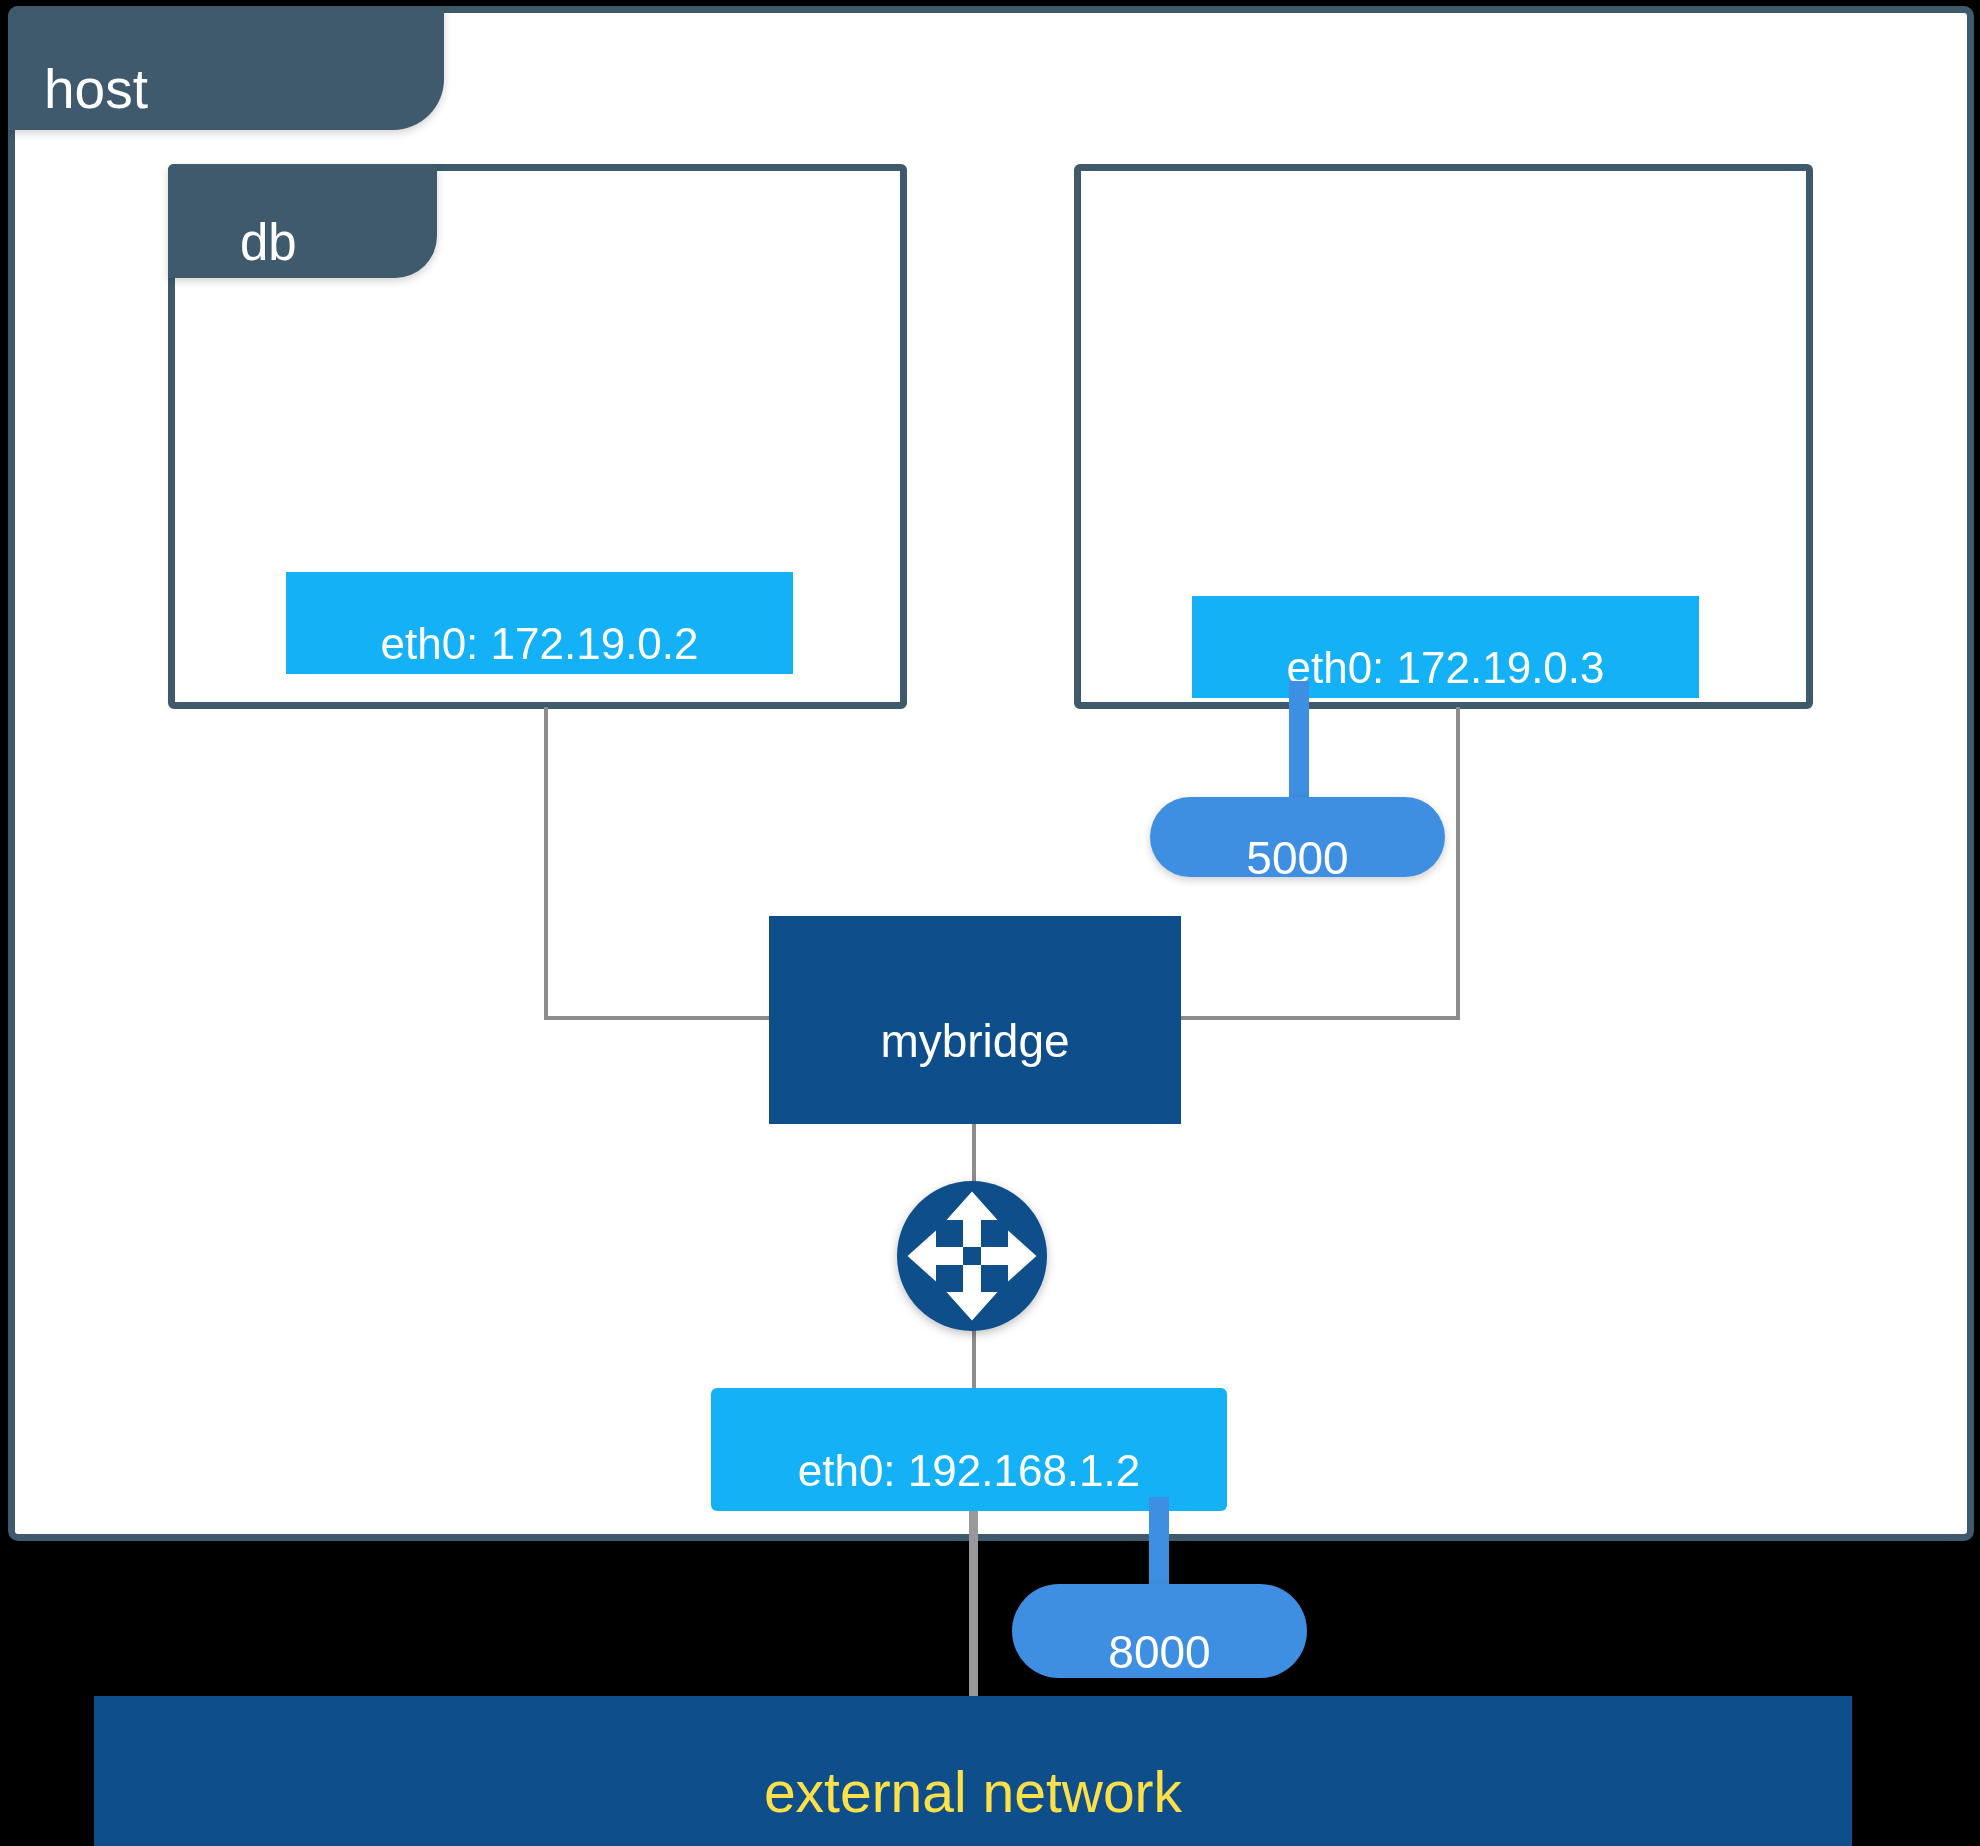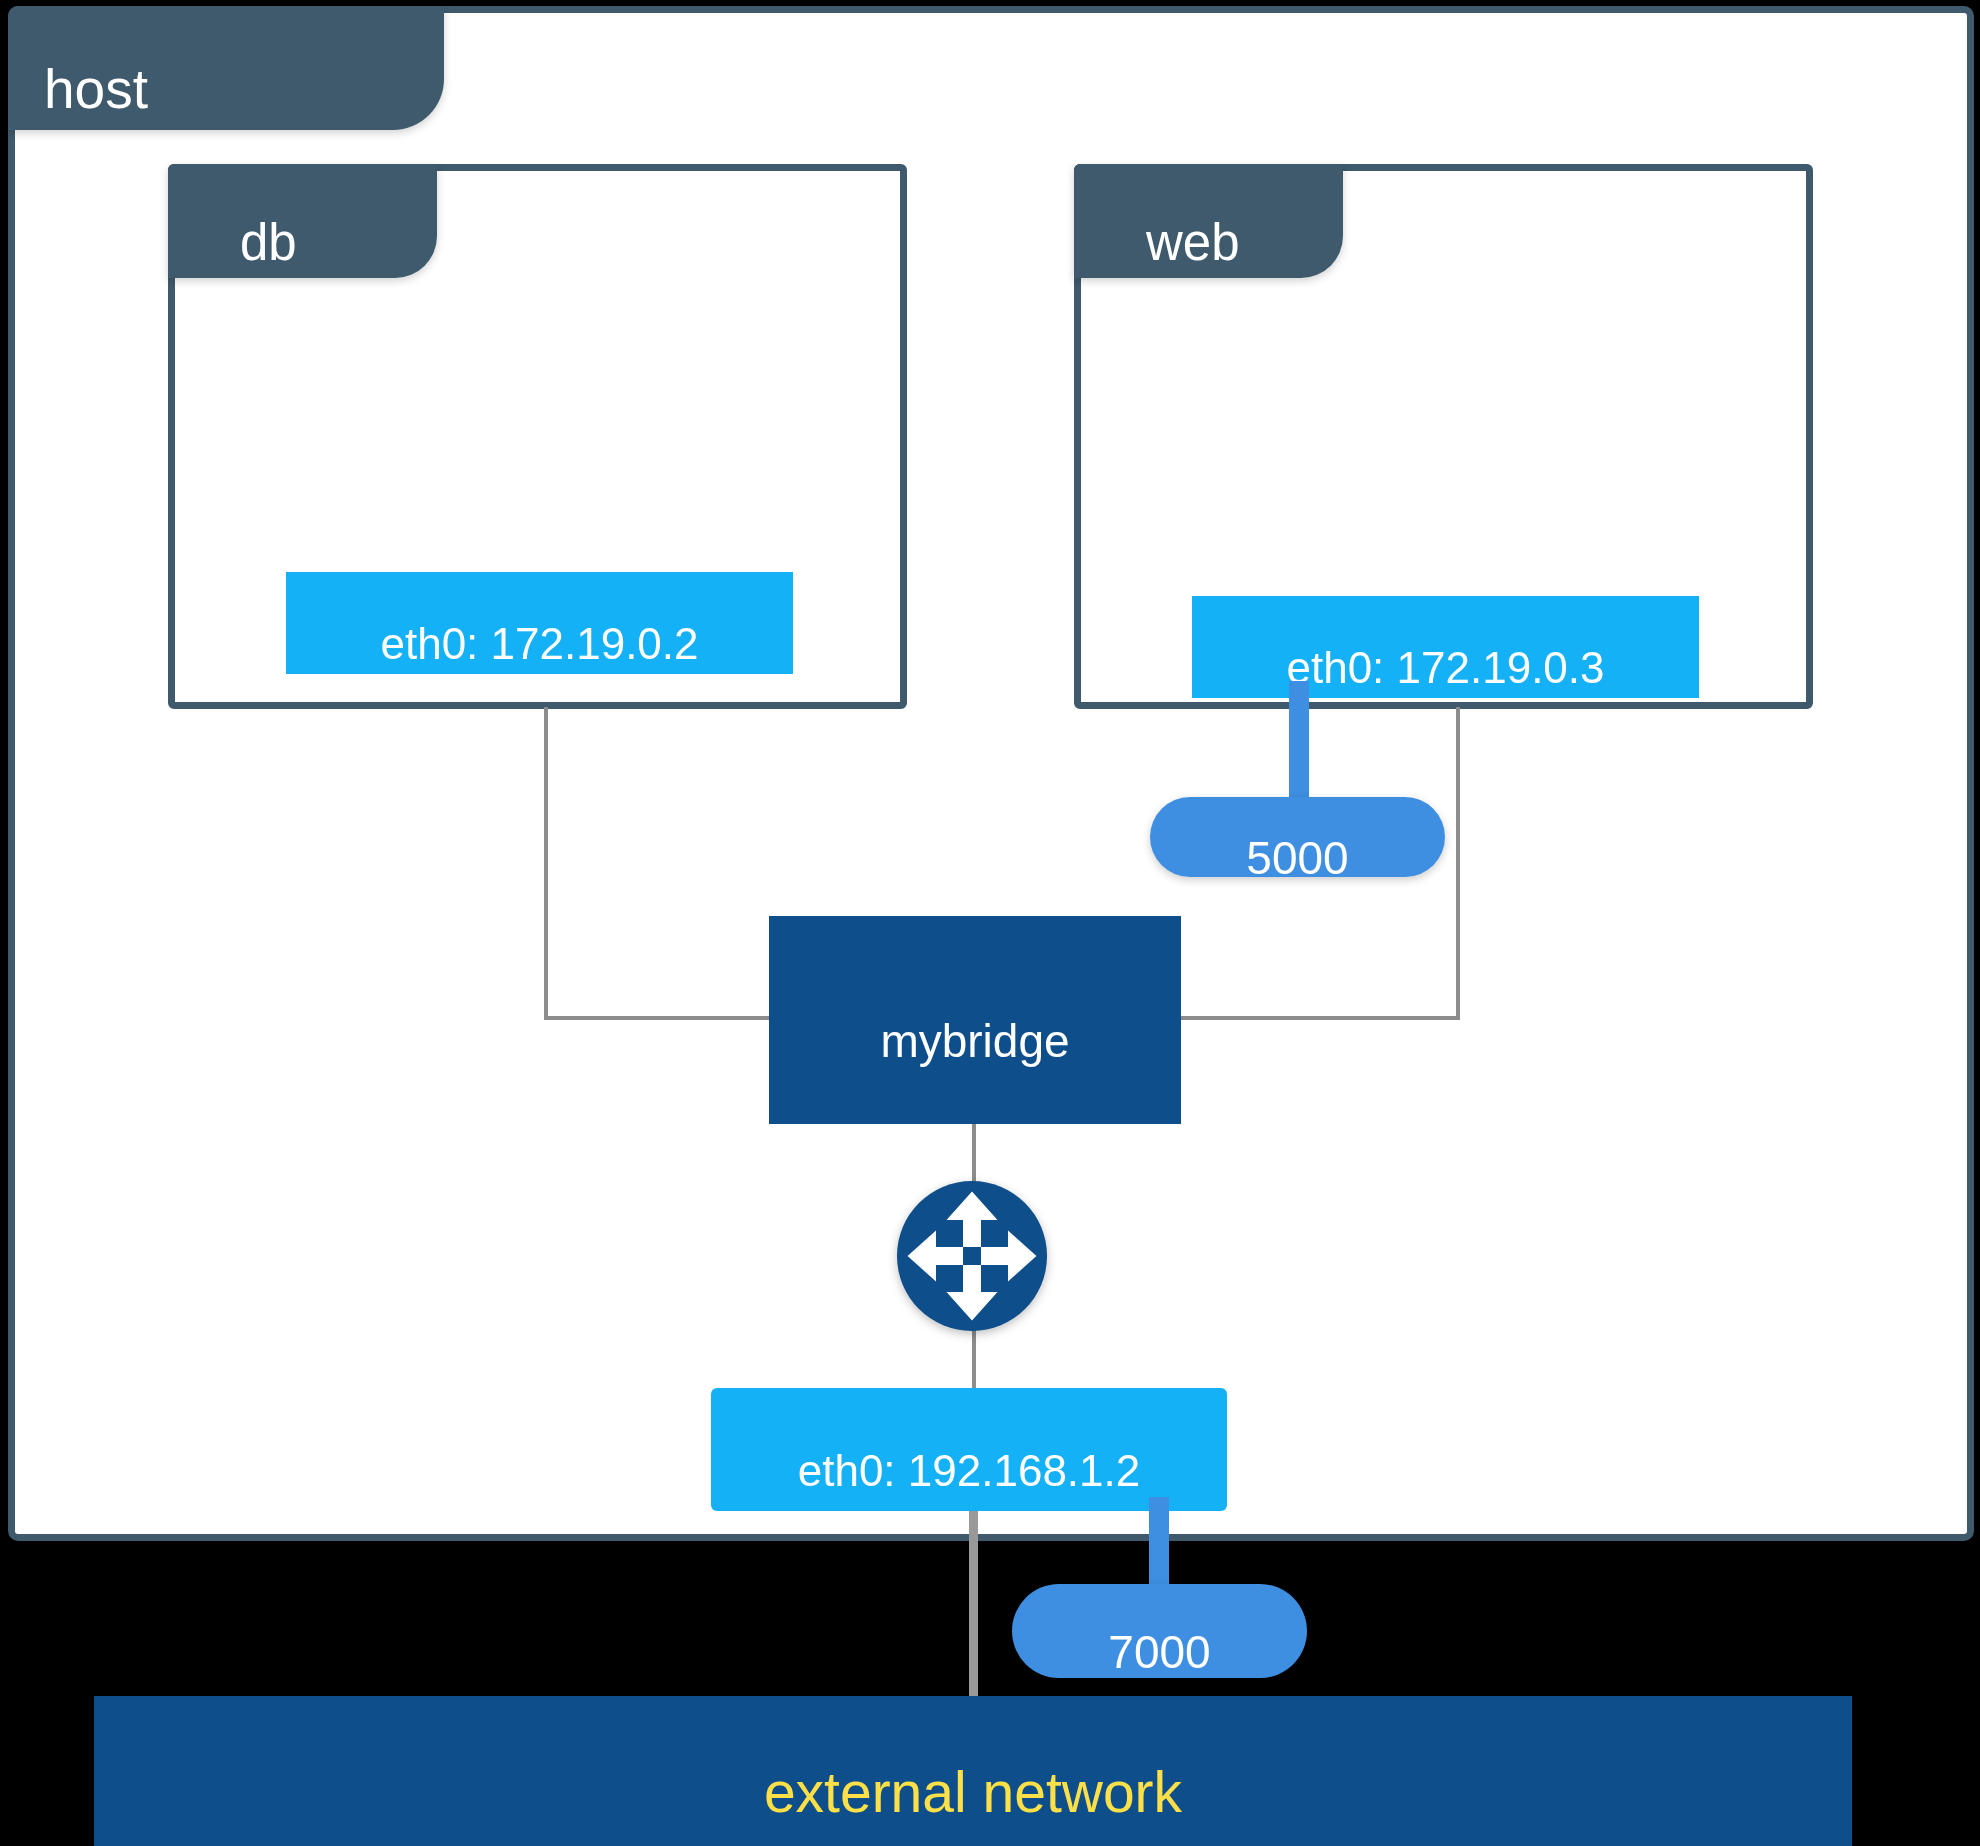--- a/index.html
+++ b/index.html
@@ -95,23 +95,20 @@
 
   <div class="cbox db"></div>
   <div class="tab ctab db">
     <span class="lbl">db</span>
   </div>
   <div class="eth db">
     <span class="lbl">eth0: 172.19.0.2</span>
   </div>
 
   <div class="cbox web"></div>
-  <div class="tab ctab web">
-    <span class="lbl">web</span>
-  </div>
   <div class="eth web">
     <span class="lbl">eth0: 172.19.0.3</span>
   </div>
 
   <div class="gline l-db-v"></div>
   <div class="gline l-db-h"></div>
   <div class="gline l-web-v"></div>
   <div class="gline l-web-h"></div>
   <div class="gline l-mid-v"></div>
   <div class="gline l-ext-v"></div>
@@ -124,21 +121,21 @@
     <span class="lbl">eth0: 192.168.1.2</span>
   </div>
 
   <div class="bline l-port-web"></div>
   <div class="bline l-port-host"></div>
 
   <div class="pill p5000">
     <span class="lbl">5000</span>
   </div>
   <div class="pill p8000">
-    <span class="lbl">7000</span>
+    <span class="lbl">8000</span>
   </div>
 
   <svg class="router" viewBox="0 0 100 100" aria-hidden="true">
     <circle cx="50" cy="50" r="50" fill="#0D4E8B"></circle>
     <polygon fill="#ffffff" points="50,7 67,26 56,26 56,44 44,44 44,26 33,26"></polygon>
     <polygon fill="#ffffff" points="50,93 33,74 44,74 44,56 56,56 56,74 67,74"></polygon>
     <polygon fill="#ffffff" points="7,50 26,33 26,44 44,44 44,56 26,56 26,67"></polygon>
     <polygon fill="#ffffff" points="93,50 74,33 74,44 56,44 56,56 74,56 74,67"></polygon>
   </svg>
 

